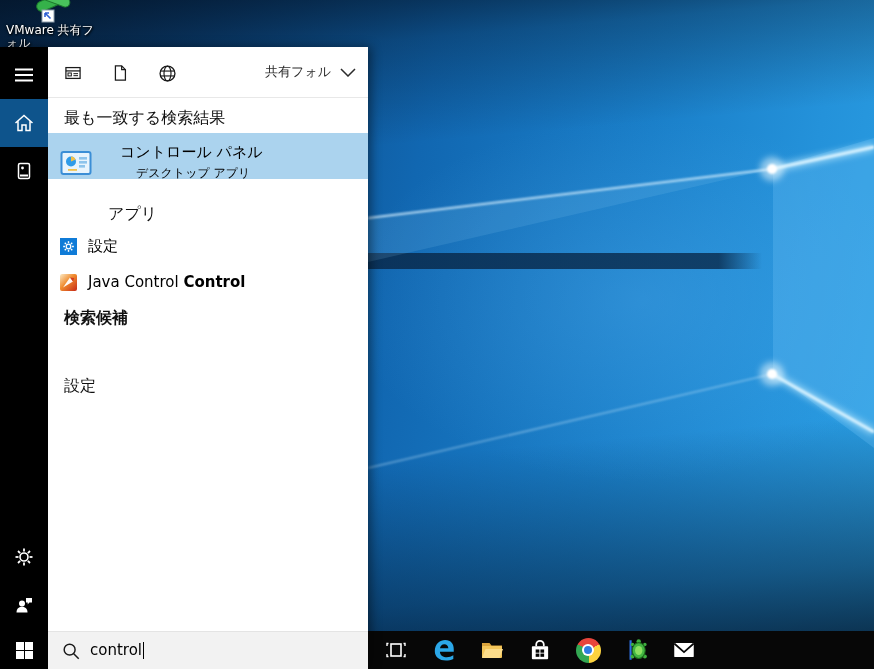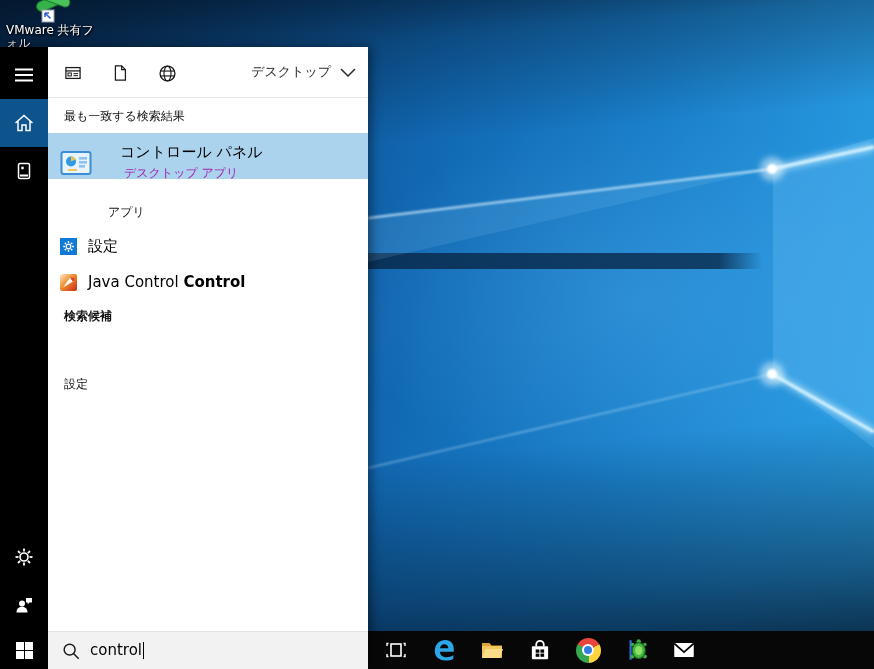--- a/index.html
+++ b/index.html
@@ -51,30 +51,30 @@
   .rail-btn.active { background:#0e548c; }
 
   .panel { position:absolute; left:48px; top:0; width:320px; height:100%; background:#fff; }
   .icon-btn { position:absolute; top:9px; width:34px; height:34px; background:none; border:none;
     display:flex; align-items:center; justify-content:center; cursor:pointer; }
   .filter { position:absolute; right:12px; top:0; height:50px; display:flex; align-items:center; gap:9px;
     background:none; border:none; cursor:pointer; }
   .filter-label { font-size:13px; color:#2b2b2b; }
   .p-divider { position:absolute; left:0; top:50px; width:100%; height:1px; background:#e8e8e8; }
 
-  .section-h { position:absolute; left:16px; font-size:12px; color:#111; }
+  .section-h { position:absolute; left:16px; font-size:16px; color:#111; }
   .h-bestmatch { top:61px; }
   .h-apps { top:157px;margin-left:44px; }
   .h-suggest { top:261px;font-weight:bold; }
   .h-settings2 { top:329px; }
 
   .bm-row { position:absolute; left:0; top:86px; width:320px; height:46px; background:#abd3ee; cursor:pointer; }
   .bm-icon { position:absolute; left:12px; top:14px; }
   .bm-title { position:absolute; left:72px; top:10px; font-size:15px; color:#000; }
-  .bm-sub { position:absolute; left:76px; top:32px; font-size:12px; color:#a21caf;text-align:right; }
+  .bm-sub { position:absolute; left:88px; top:32px; font-size:12px; color:#000000;text-align:right; }
 
   .app-row { position:absolute; left:0; width:320px; height:36px; cursor:pointer; }
   .row-settings { top:182px; }
   .row-java { top:218px; }
   .app-ico { position:absolute; left:12px; top:9px; width:17px; height:17px; }
   .app-label { position:absolute; left:40px; top:8px; font-size:15px; color:#000; }
   .app-label .b { font-weight:bold; }
 
   .sug-row { position:absolute; left:0; top:288px; width:320px; height:30px; cursor:pointer; }
   .sug-ico { position:absolute; left:12px; top:5px; }
@@ -267,21 +267,21 @@
       <button class="icon-btn" style="left:102px">
         <svg width="21" height="21" viewBox="0 0 24 24">
           <circle cx="12" cy="12" r="8.5" fill="none" stroke="#1a1a1a" stroke-width="1.5"></circle>
           <ellipse cx="12" cy="12" rx="4" ry="8.5" fill="none" stroke="#1a1a1a" stroke-width="1.3"></ellipse>
           <line x1="3.5" y1="9.2" x2="20.5" y2="9.2" stroke="#1a1a1a" stroke-width="1.3"></line>
           <line x1="3.5" y1="14.8" x2="20.5" y2="14.8" stroke="#1a1a1a" stroke-width="1.3"></line>
         </svg>
       </button>
 
       <button class="filter">
-        <span class="filter-label">デスクトップ</span>
+        <span class="filter-label">共有フォル</span>
         <svg width="16" height="9" viewBox="0 0 16 9">
           <polyline points="1,1 8,8 15,1" fill="none" stroke="#2b2b2b" stroke-width="1.5"></polyline>
         </svg>
       </button>
 
       <div class="p-divider"></div>
 
       <div class="section-h h-bestmatch">最も一致する検索結果</div>
 
       <div class="bm-row">

